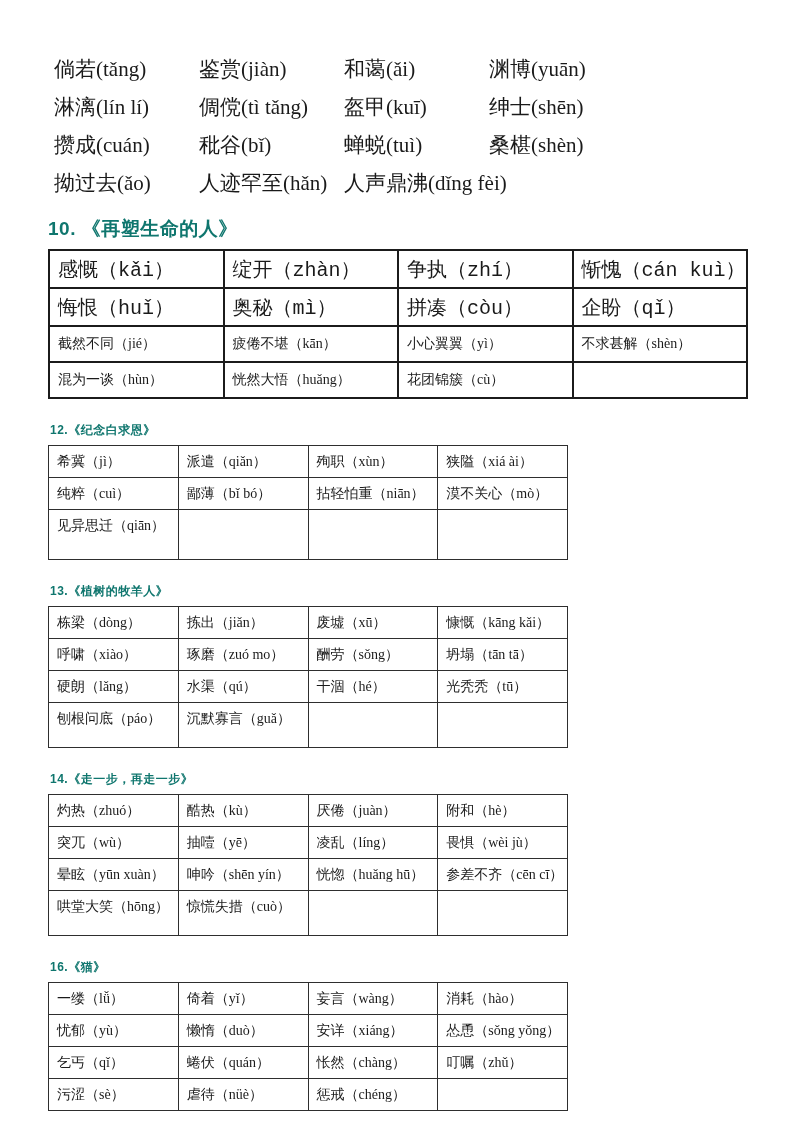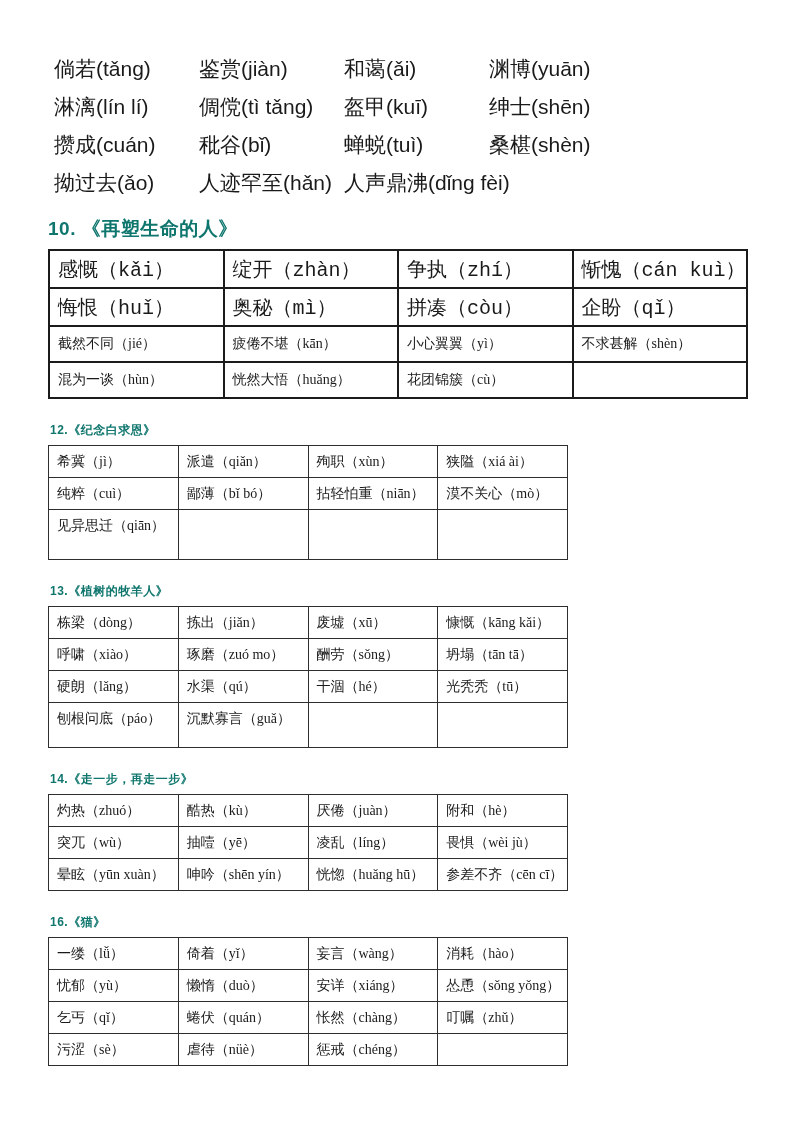--- a/index.html
+++ b/index.html
@@ -5,21 +5,21 @@
   html,body { margin:0; padding:0; background:#ffffff; }
   body {
     width:793px; height:1122px; overflow:hidden;
     font-family:"Liberation Serif", serif;
     color:#1a1a1a;
     position:relative;
   }
   .page { box-sizing:border-box; padding:50px 45px 0 48px; }
 
   
-  .word-list { font-family:Liberation Sans, sans-serif; font-size:21px; margin-left:6px; margin-bottom:0; }
+  .word-list { font-family:Liberation Serif, serif; font-size:21px; margin-left:6px; margin-bottom:0; }
   .wl-line { display:flex; height:38px; align-items:center; }
   .wl-line span { min-width:141px; padding-right:4px; white-space:nowrap; }
 
   
   .sec-title {
     color:#0f766e;
     font-family:"Liberation Sans", sans-serif;
     font-weight:bold;
     letter-spacing:0.5px;
   }
@@ -169,20 +169,26 @@
       <td>抽噎（yē）</td>
       <td>凌乱（líng）</td>
       <td>畏惧（wèi jù）</td>
     </tr>
     <tr>
       <td>晕眩（yūn xuàn）</td>
       <td>呻吟（shēn yín）</td>
       <td>恍惚（huǎng hū）</td>
       <td>参差不齐（cēn cī）</td>
     </tr>
+    <tr class="row-med">
+      <td>哄堂大笑（hōng）</td>
+      <td>惊慌失措（cuò）</td>
+      <td></td>
+      <td></td>
+    </tr>
   </tbody>
     </table>
 
   <div class="sec-title small">16.《猫》</div>
   <table class="vocab-table small-table">
     <tbody>
         <tr>
       <td>一缕（lǚ）</td>
       <td>倚着（yǐ）</td>
       <td>妄言（wàng）</td>

